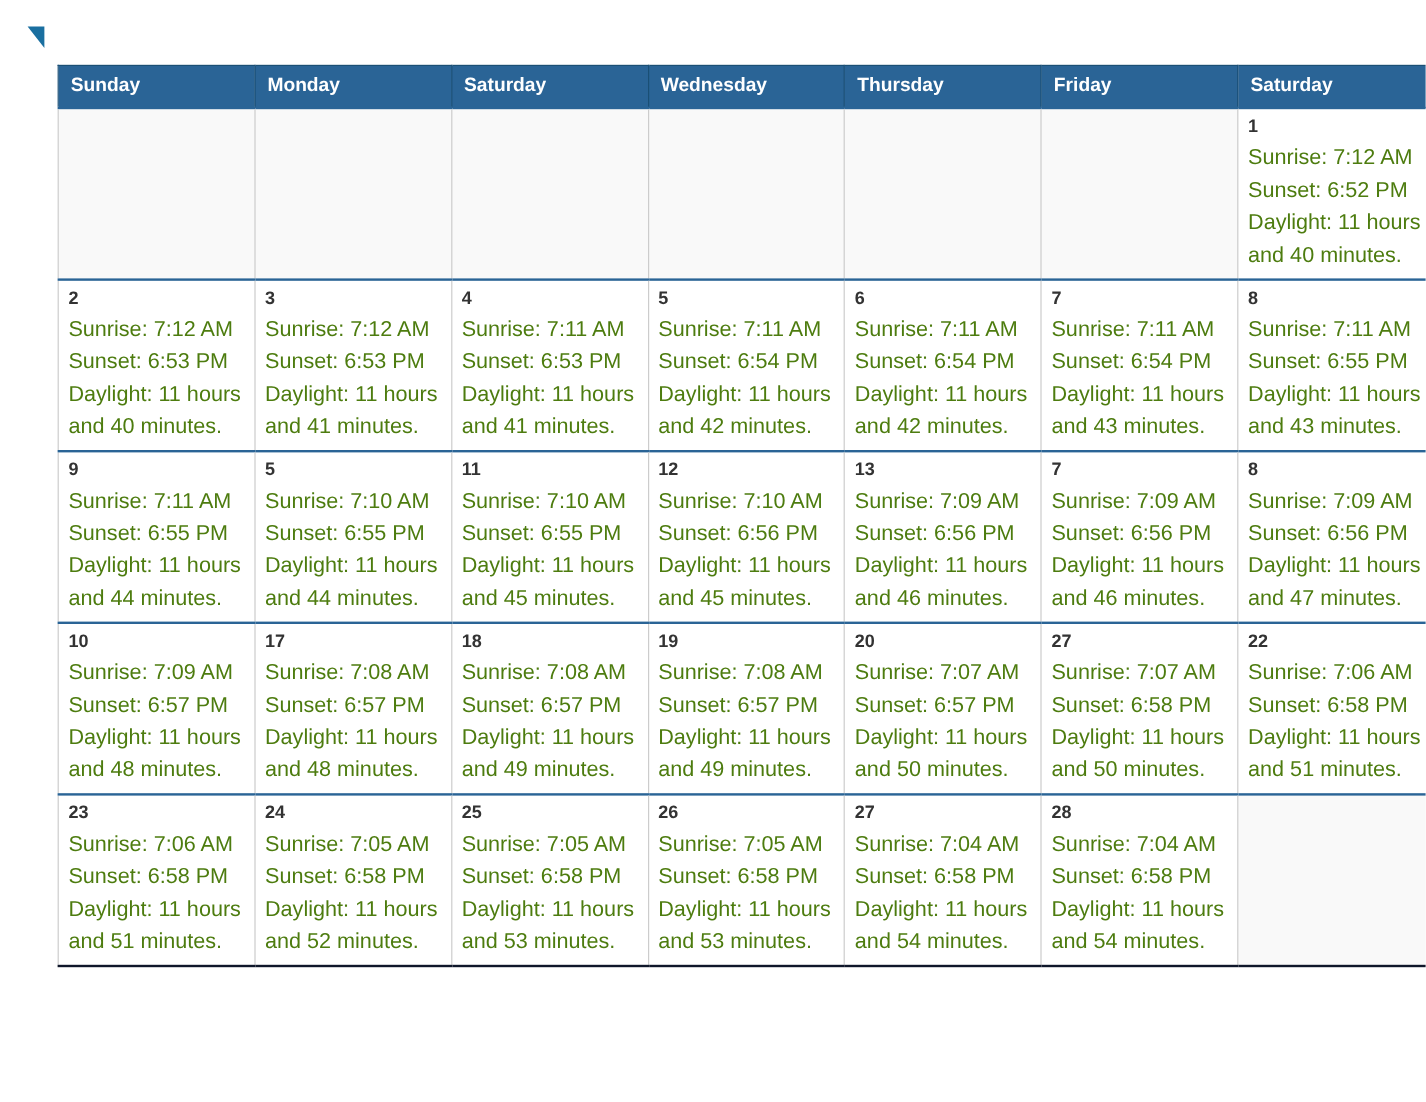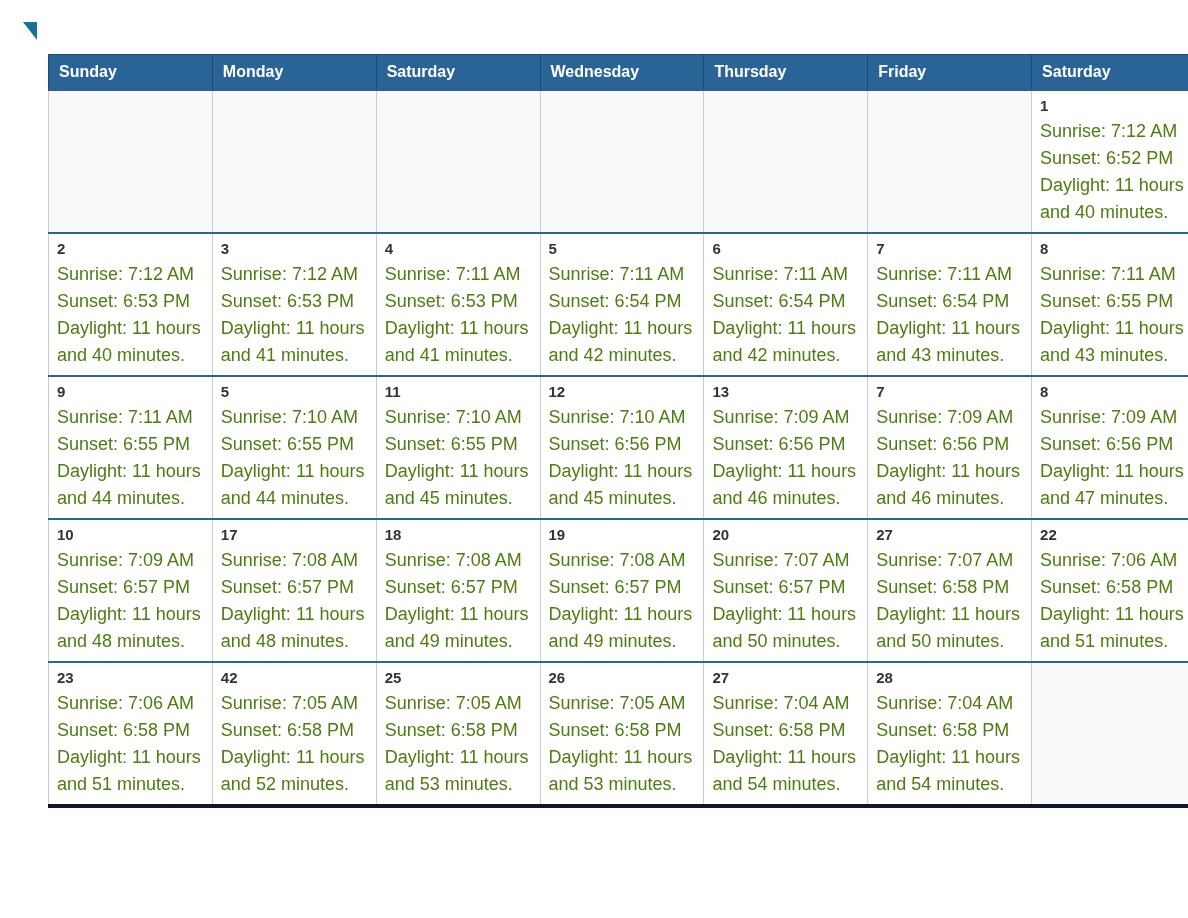--- a/index.html
+++ b/index.html
@@ -93,21 +93,21 @@
     }
     .day-info {
       font-size: 18px;
       line-height: 1.5;
       color: #4d7c0f;
     }
     .empty-cell {
       background: #f9f9f9;
     }
     .last-row td {
-      border-bottom: 4px solid #0f172a;
+      border-bottom: 2px solid #0f172a;
     }
   </style>
 </head>
 <body>
 
 <div class="header">
   <div class="logo">
     <div class="logo-top">
       <span class="logo-general"></span>
       <div class="logo-triangle"></div>
@@ -234,21 +234,21 @@
           <span class="day-num">22</span>
           <div class="day-info">Sunrise: 7:06 AM<br>Sunset: 6:58 PM<br>Daylight: 11 hours and 51 minutes.</div>
         </td>
       </tr>
       <tr class="last-row">
         <td>
           <span class="day-num">23</span>
           <div class="day-info">Sunrise: 7:06 AM<br>Sunset: 6:58 PM<br>Daylight: 11 hours and 51 minutes.</div>
         </td>
         <td>
-          <span class="day-num">42</span>
+          <span class="day-num">24</span>
           <div class="day-info">Sunrise: 7:05 AM<br>Sunset: 6:58 PM<br>Daylight: 11 hours and 52 minutes.</div>
         </td>
         <td>
           <span class="day-num">25</span>
           <div class="day-info">Sunrise: 7:05 AM<br>Sunset: 6:58 PM<br>Daylight: 11 hours and 53 minutes.</div>
         </td>
         <td>
           <span class="day-num">26</span>
           <div class="day-info">Sunrise: 7:05 AM<br>Sunset: 6:58 PM<br>Daylight: 11 hours and 53 minutes.</div>
         </td>

